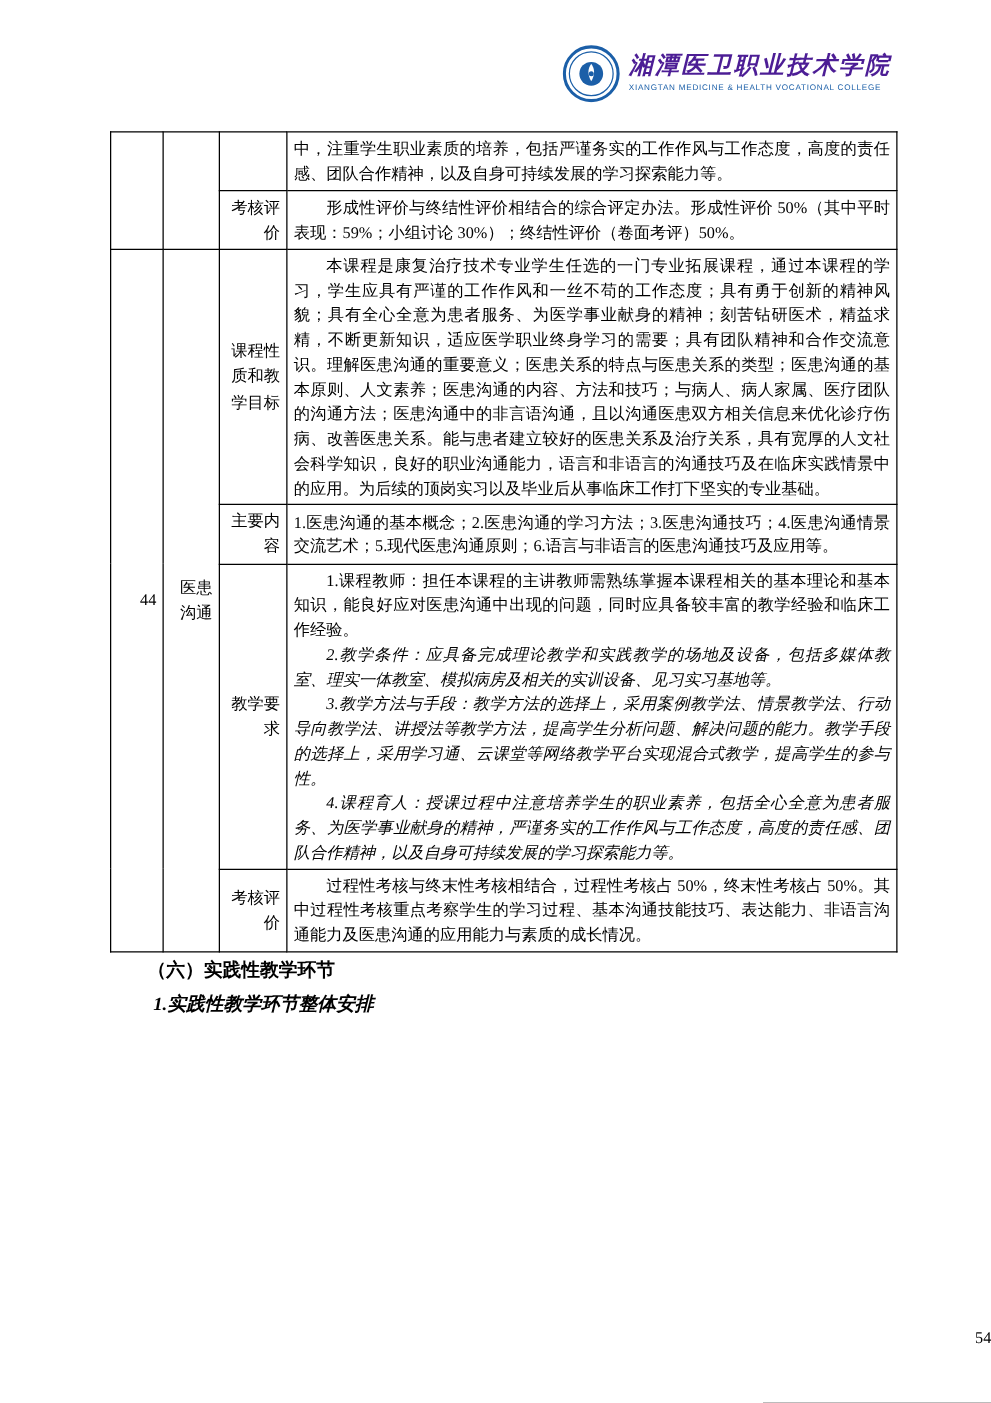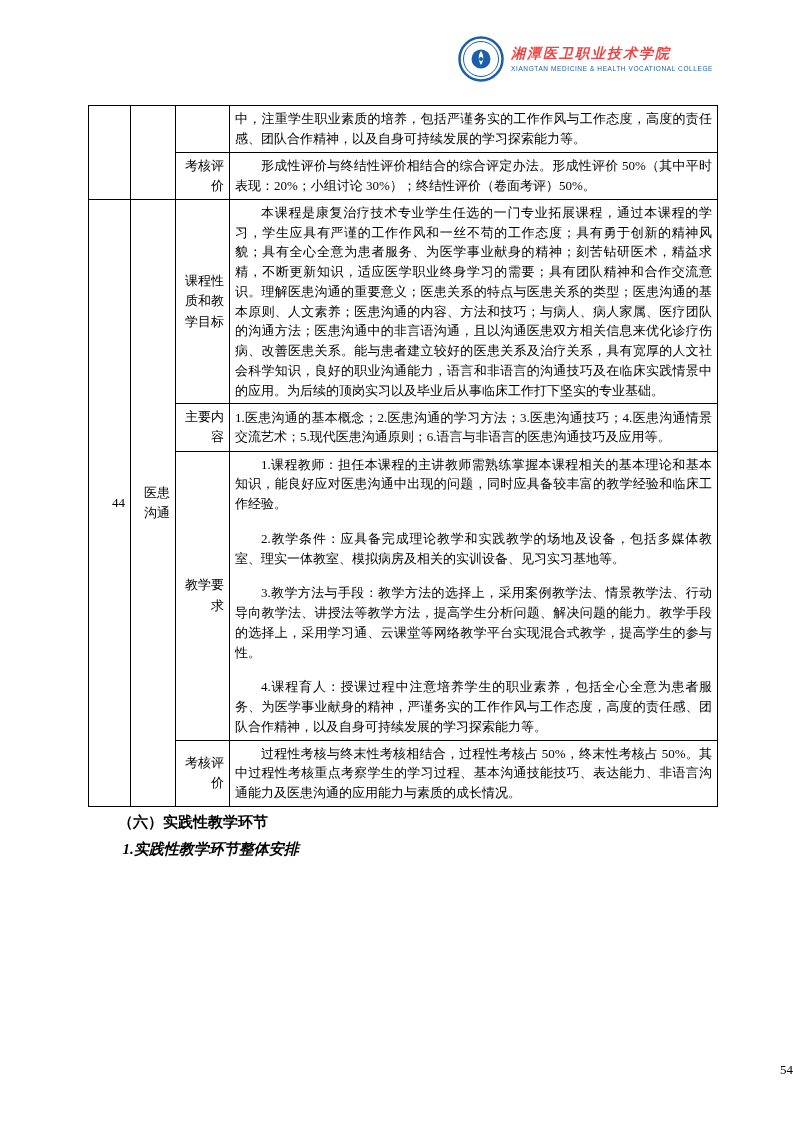--- a/index.html
+++ b/index.html
@@ -21,23 +21,23 @@
     position: absolute;
     top: 36px;
     right: 80px;
     display: flex;
     align-items: center;
     gap: 7px;
   }
   .logo-emblem svg { display: block; }
   .logo-text { display: flex; flex-direction: column; line-height: 1.1; }
   .logo-cn {
-    color: #ef4444;
+    color: #4c1d95;
     font-weight: bold;
-    font-size: 14px;
+    font-size: 19px;
     letter-spacing: 2px;
     font-style: italic;
   }
   .logo-en {
     color: #1b5fa8;
     font-size: 6.5px;
     letter-spacing: 0.6px;
     margin-top: 3px;
     font-family: "Liberation Sans", sans-serif;
   }
@@ -69,21 +69,21 @@
   td.cell-center {
     text-align: right;
     line-height: 1.55;
   }
   td.cell-text {
     text-align: justify;
     line-height: 1.52;
   }
   td.cell-text p { text-align: justify; }
   .indent { text-indent: 2em; }
-  td.cell-text p + p { margin-top: 15px; }
+  td.cell-text p + p { margin-top: 0; font-style: italic; }
 
   
   .section-block { margin-top: 2px; font-size: 15px; }
   .section-heading {
     font-weight: bold;
     padding-left: 2em;
     line-height: 1.8;
   }
   .sub-heading {
     font-weight: bold;
@@ -145,21 +145,21 @@
           <td class="cell-center" rowspan="2"></td>
           <td class="cell-center" rowspan="2"></td>
           <td class="cell-center"></td>
           <td class="cell-text">
             <p>中，注重学生职业素质的培养，包括严谨务实的工作作风与工作态度，高度的责任感、团队合作精神，以及自身可持续发展的学习探索能力等。</p>
           </td>
         </tr>
         <tr>
           <td class="cell-center">考核评价</td>
           <td class="cell-text">
-            <p class="indent">形成性评价与终结性评价相结合的综合评定办法。形成性评价 50%（其中平时表现：20%；小组讨论 30%）；终结性评价（卷面考评）50%。</p>
+            <p class="indent">形成性评价与终结性评价相结合的综合评定办法。形成性评价 50%（其中平时表现：59%；小组讨论 30%）；终结性评价（卷面考评）50%。</p>
           </td>
         </tr>
 
         <tr>
           <td class="cell-center" rowspan="4">44</td>
           <td class="cell-center" rowspan="4">医患沟通</td>
           <td class="cell-center">课程性质和教学目标</td>
           <td class="cell-text">
             <p class="indent">本课程是康复治疗技术专业学生任选的一门专业拓展课程，通过本课程的学习，学生应具有严谨的工作作风和一丝不苟的工作态度；具有勇于创新的精神风貌；具有全心全意为患者服务、为医学事业献身的精神；刻苦钻研医术，精益求精，不断更新知识，适应医学职业终身学习的需要；具有团队精神和合作交流意识。理解医患沟通的重要意义；医患关系的特点与医患关系的类型；医患沟通的基本原则、人文素养；医患沟通的内容、方法和技巧；与病人、病人家属、医疗团队的沟通方法；医患沟通中的非言语沟通，且以沟通医患双方相关信息来优化诊疗伤病、改善医患关系。能与患者建立较好的医患关系及治疗关系，具有宽厚的人文社会科学知识，良好的职业沟通能力，语言和非语言的沟通技巧及在临床实践情景中的应用。为后续的顶岗实习以及毕业后从事临床工作打下坚实的专业基础。</p>
           </td>

